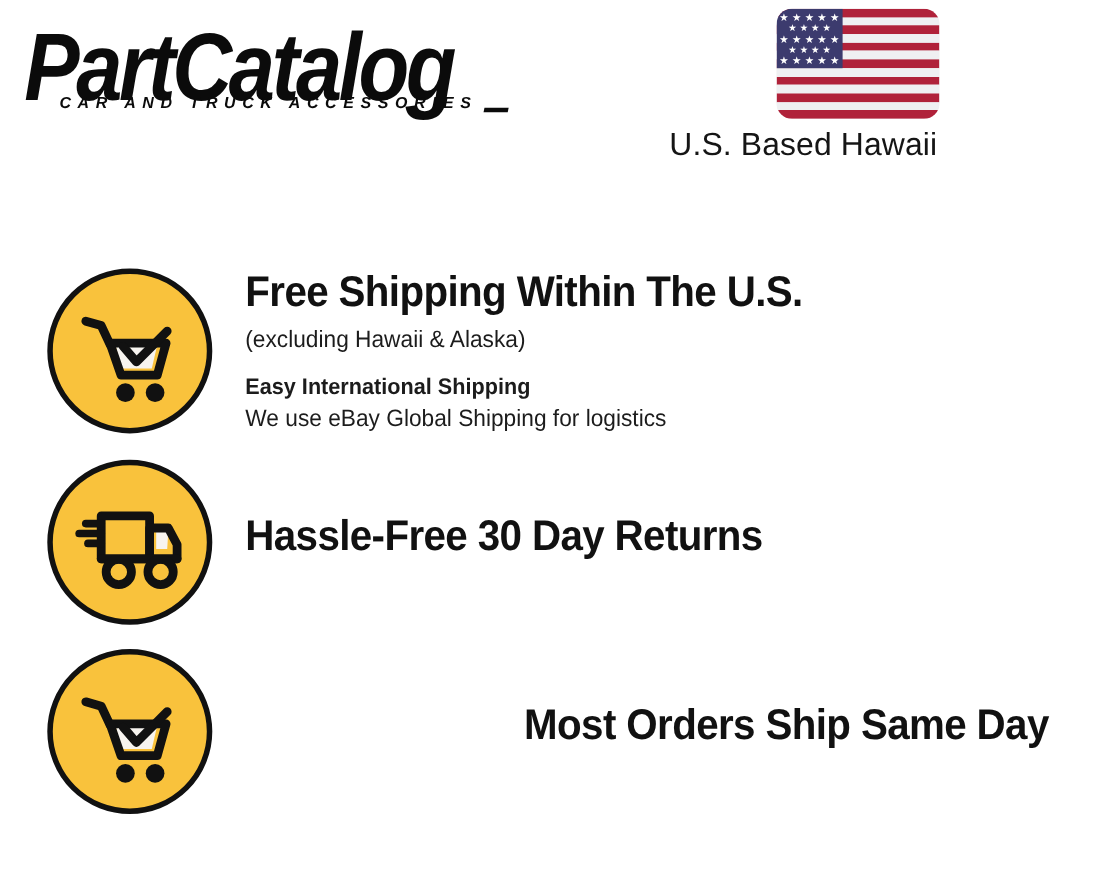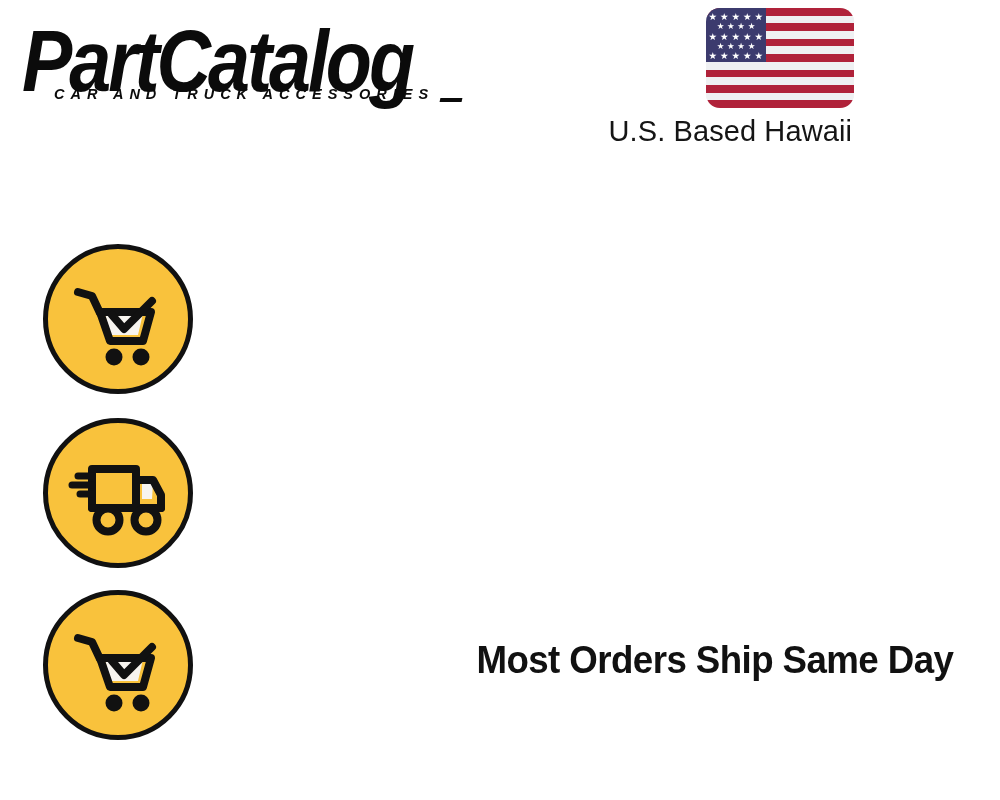--- a/index.html
+++ b/index.html
@@ -261,36 +261,45 @@
       <span class="badge">
         <svg viewBox="0 0 150 150" xmlns="http://www.w3.org/2000/svg">
           <path d="M56 60 L96 60 L90 86 L62 86 Z" fill="#f7f4ef"></path>
           <path d="M30 43 L44 47 L52 64" fill="none" stroke="#111" stroke-width="8" stroke-linecap="round" stroke-linejoin="round"></path>
           <path d="M52 63 L103 63 L95 92 L62 92 Z" fill="none" stroke="#111" stroke-width="8" stroke-linecap="round" stroke-linejoin="round"></path>
           <path d="M64 66 L76 80 L104 52" fill="none" stroke="#111" stroke-width="8" stroke-linecap="round" stroke-linejoin="round"></path>
           <circle cx="66" cy="108" r="8.5" fill="#111"></circle>
           <circle cx="93" cy="108" r="8.5" fill="#111"></circle>
         </svg>
       </span>
+      <div class="feature-text">
+        <div class="headline">Free Shipping Within The U.S.</div>
+        <div class="subline">(excluding Hawaii &amp; Alaska)</div>
+        <div class="subline strong">Easy International Shipping</div>
+        <div class="subline last">We use eBay Global Shipping for logistics</div>
+      </div>
     </div>
 
     <div class="feature-row row-2">
       <span class="badge">
         <svg viewBox="0 0 150 150" xmlns="http://www.w3.org/2000/svg">
           <path d="M94 60 L105 60 L104 76 L94 76 Z" fill="#f7f4ef"></path>
           <path d="M44 46 L88 46 L88 85 L44 85 Z" fill="none" stroke="#111" stroke-width="8" stroke-linejoin="round"></path>
           <path d="M88 57 L105 57 L113 72 L113 85 L88 85 Z" fill="none" stroke="#111" stroke-width="8" stroke-linejoin="round"></path>
           <path d="M44 85 L113 85" stroke="#111" stroke-width="8" stroke-linecap="round"></path>
           <circle cx="60" cy="97" r="11.5" fill="none" stroke="#111" stroke-width="8"></circle>
           <circle cx="98" cy="97" r="11.5" fill="none" stroke="#111" stroke-width="8"></circle>
           <path d="M44 53 L30 53" stroke="#111" stroke-width="7" stroke-linecap="round"></path>
           <path d="M44 62 L24 62" stroke="#111" stroke-width="7" stroke-linecap="round"></path>
           <path d="M44 71 L32 71" stroke="#111" stroke-width="7" stroke-linecap="round"></path>
         </svg>
       </span>
+      <div class="feature-text">
+        <div class="headline">Hassle-Free 30 Day Returns</div>
+      </div>
     </div>
 
     <div class="feature-row row-3">
       <span class="badge">
         <svg viewBox="0 0 150 150" xmlns="http://www.w3.org/2000/svg">
           <path d="M56 60 L96 60 L90 86 L62 86 Z" fill="#f7f4ef"></path>
           <path d="M30 43 L44 47 L52 64" fill="none" stroke="#111" stroke-width="8" stroke-linecap="round" stroke-linejoin="round"></path>
           <path d="M52 63 L103 63 L95 92 L62 92 Z" fill="none" stroke="#111" stroke-width="8" stroke-linecap="round" stroke-linejoin="round"></path>
           <path d="M64 66 L76 80 L104 52" fill="none" stroke="#111" stroke-width="8" stroke-linecap="round" stroke-linejoin="round"></path>
           <circle cx="66" cy="108" r="8.5" fill="#111"></circle>

